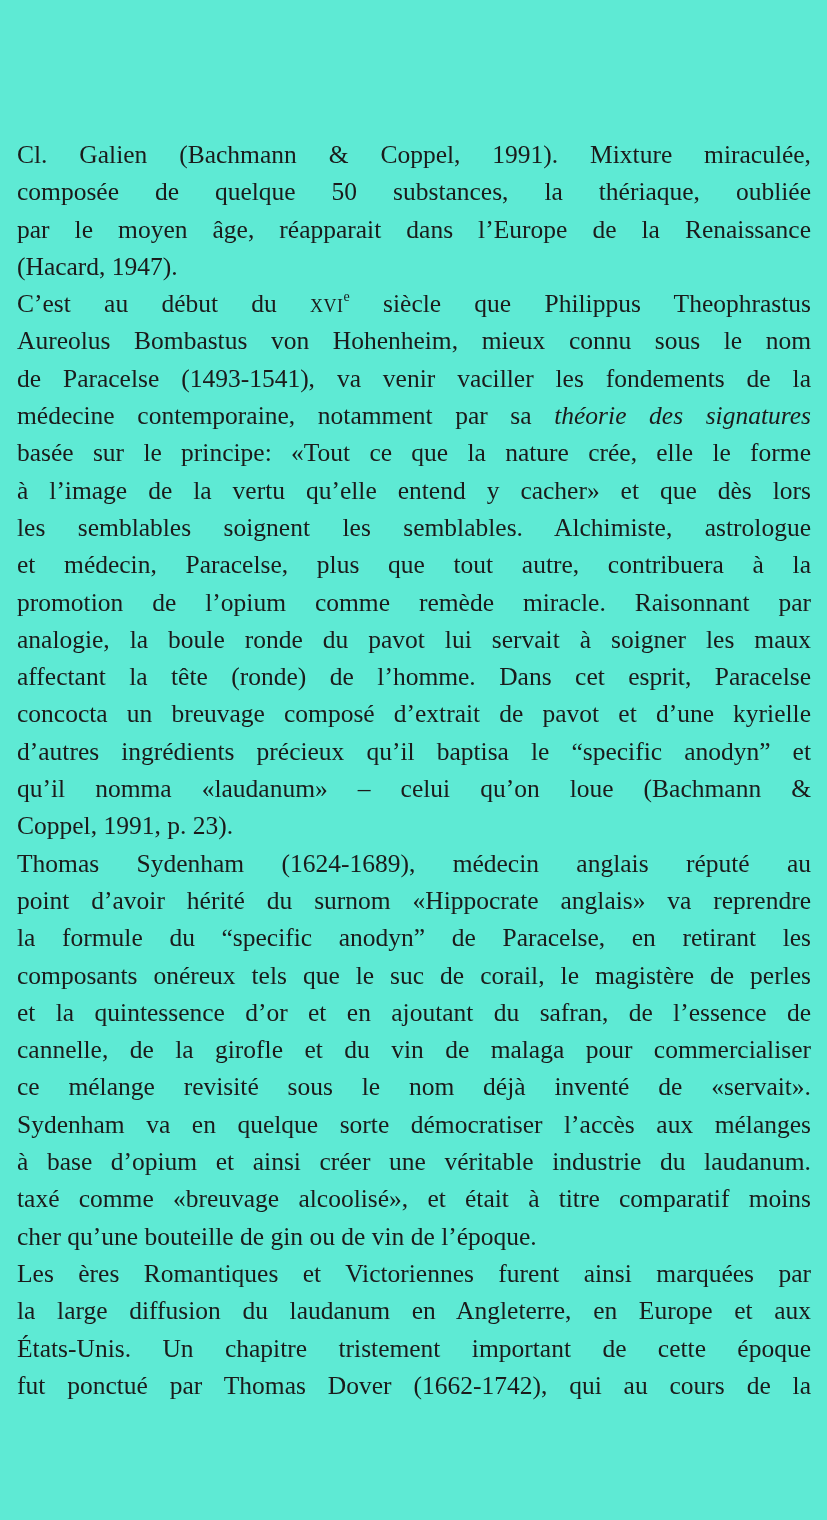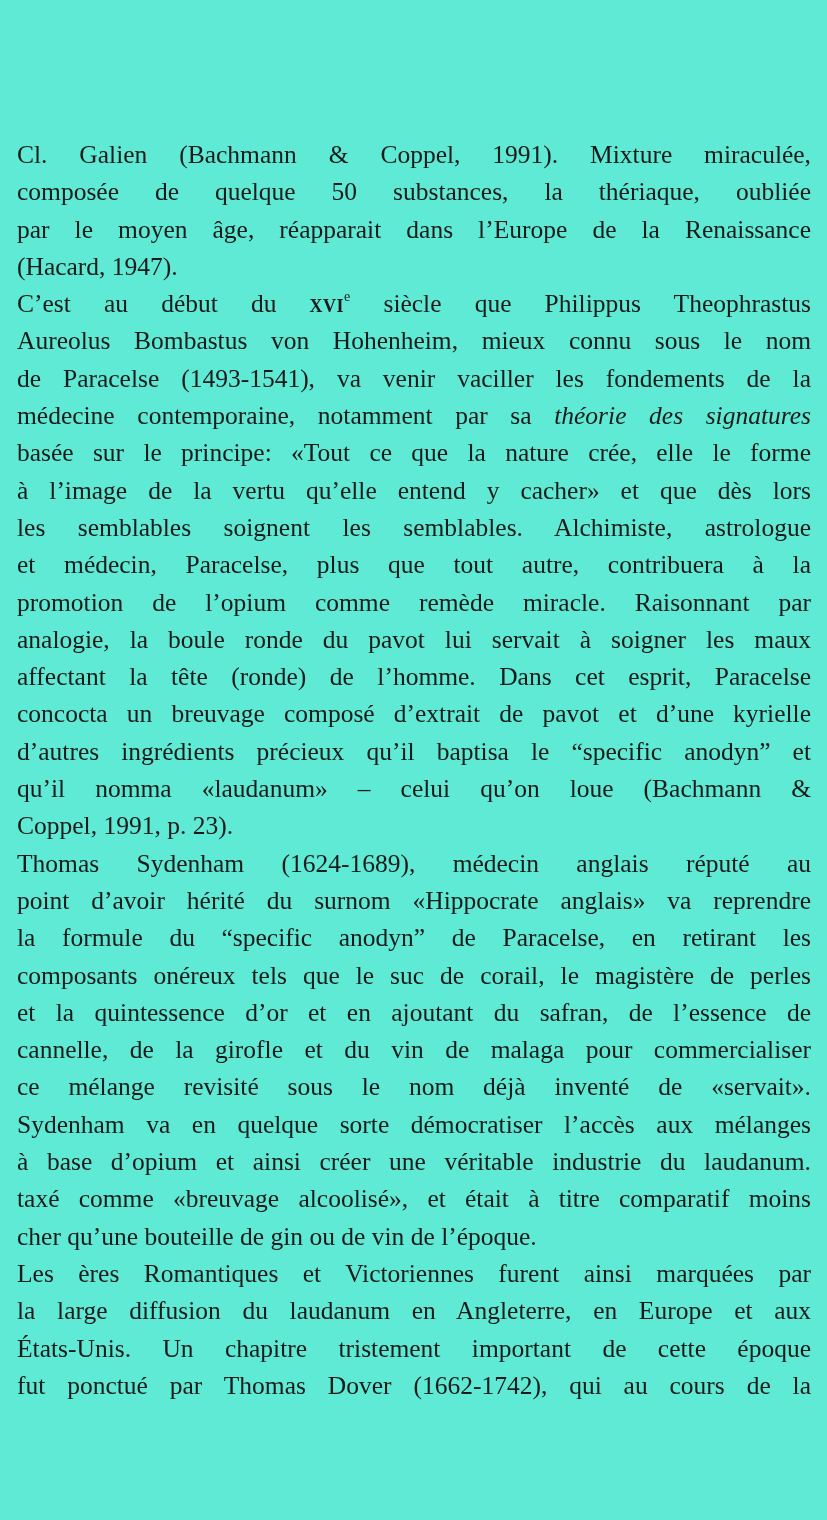--- a/index.html
+++ b/index.html
@@ -40,21 +40,20 @@
       overflow: visible;
     }
     .line.last {
       text-align: right;
       text-align-last: left;
     }
     .sc {
       font-variant: small-caps;
       text-transform: lowercase;
       letter-spacing: 0.5px;
-      font-weight: bold;
     }
     .sup {
       font-size: 0.55em;
       vertical-align: 0.75em;
       line-height: 0;
     }
     .it {
       font-style: italic;
     }
   </style>

